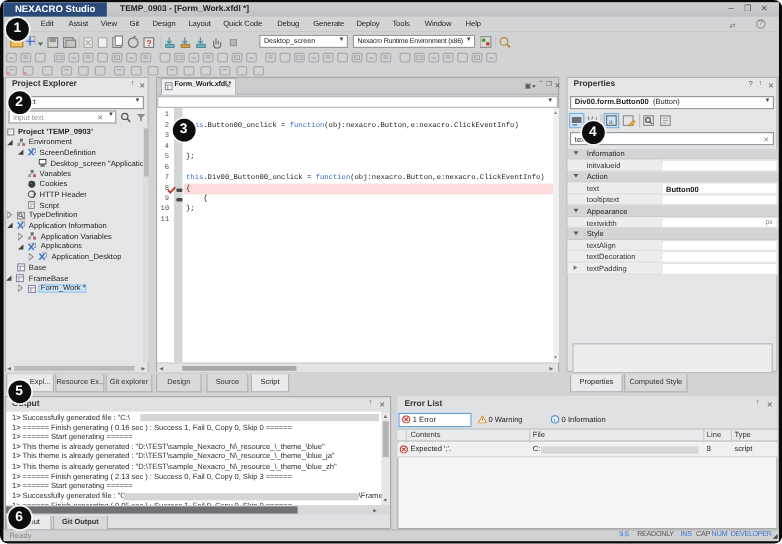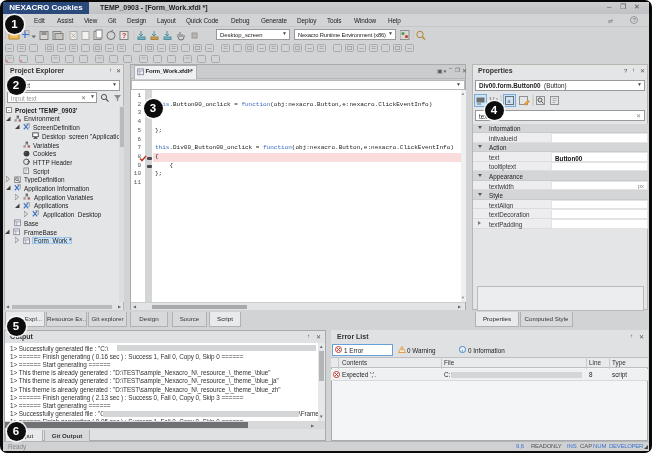--- a/index.html
+++ b/index.html
@@ -12,21 +12,21 @@
 .tabsel{background:#e9eaec;color:#222}
 .circ{position:absolute;width:19px;height:19px;background:#0d0d0d;border-radius:50%;color:#fff;font-weight:bold;font-size:11.5px;text-align:center;line-height:19px;box-shadow:0 0 0 1.5px rgba(250,250,250,.85);z-index:50;font-family:"Liberation Sans",sans-serif}
 .mono{font-family:"Liberation Mono",monospace}
 .kw{color:#3a6bc2}
 .log{position:absolute;left:10px;font-size:6.35px;color:#333;white-space:pre;letter-spacing:-0.05px}
 .redact{position:absolute;height:6px;background:#d4d5d7}
 </style></head><body>
 <div id="win">
     <div id="inner"></div>
 <div class="a" style="left:3px;top:2px;width:646px;height:12px;background:linear-gradient(#cdcfd1,#bfc1c4)"></div>
-<div class="a" style="left:3px;top:2px;width:86px;height:12px;background:#2a4a7c;color:#fff;font-weight:bold;font-size:8px;text-align:center;line-height:12px">NEXACRO Cookies</div>
+<div class="a" style="left:3px;top:2px;width:86px;height:12px;background:#2a4a7c;color:#fff;font-weight:bold;font-size:8px;text-align:center;line-height:12px">NEXACRO Studio</div>
 <div class="a" style="left:100px;top:4px;font-size:7px;font-weight:bold;color:#222">TEMP_0903 - [Form_Work.xfdl *]</div>
 <div class="a" style="left:607px;top:3px;width:40px;height:10px;color:#555;font-size:8px">
 <span class="a" style="left:0;top:-1px">–</span>
       <span class="a" style="left:13px;top:0;font-size:7px">❐</span>
       <span class="a" style="left:27px;top:0;font-size:7px">✕</span>
     </div>
 <div class="a" style="left:3px;top:14px;width:646px;height:13px;background:#d3d4d6;border-bottom:1px solid #c6c7c9"></div>
 <div class="a" style="top:16.5px;font-size:6.4px;color:#1d1d1d;left:0;width:652px;height:10px;letter-spacing:-0.1px">
 <span class="a" style="left:34px">Edit</span>
       <span class="a" style="left:57px">Assist</span>

